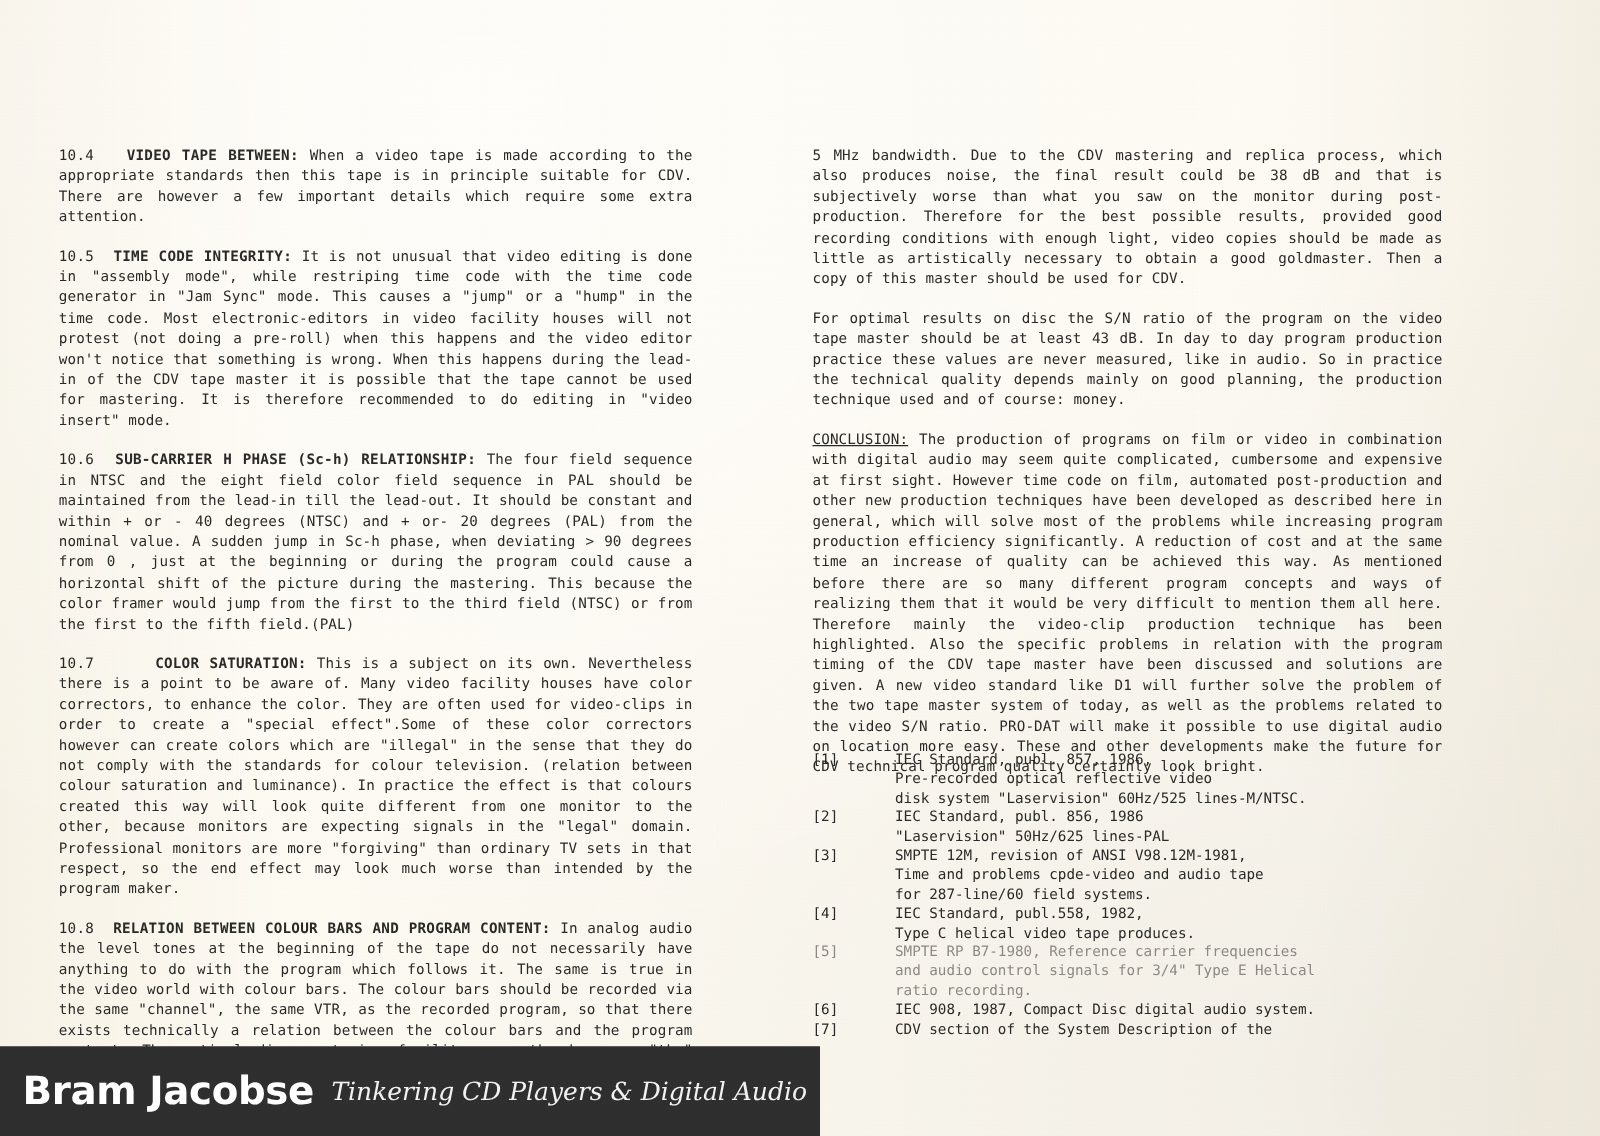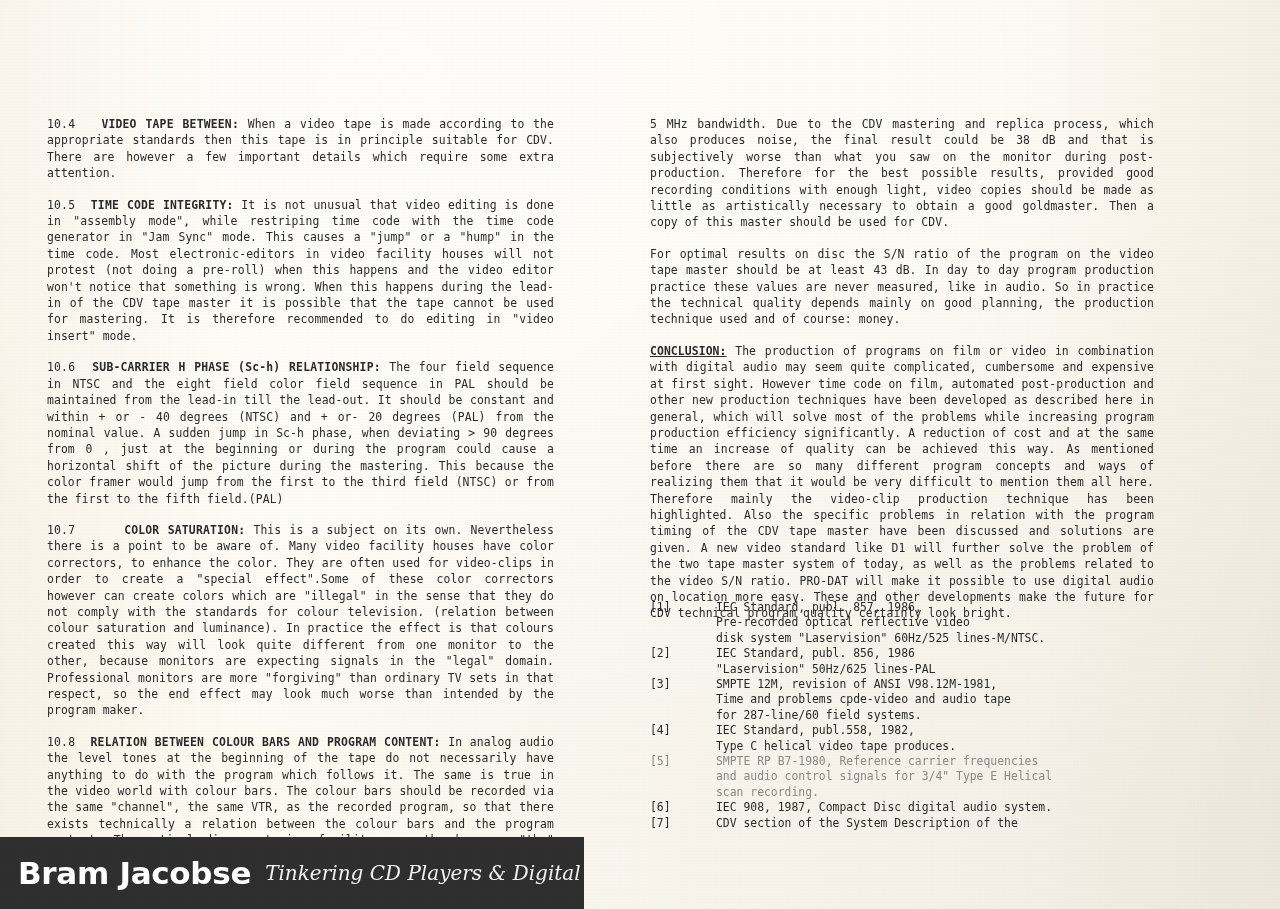--- a/index.html
+++ b/index.html
@@ -60,21 +60,21 @@
   .para b, .para .lead {
     font-weight: bold;
     letter-spacing: 0.2px;
   }
   .num {
     font-weight: normal;
     letter-spacing: .2px;
   }
   .ul {
     text-decoration: underline;
-    font-weight: bold;
+    font-weight: normal;
     margin-top: 24px;
   }
 
   
   .refs {
     position: absolute;
     left: 650px;
     top: 600px;
     width: 520px;
     font-size: 11.4px;
@@ -100,21 +100,21 @@
     white-space: pre-wrap;
     margin-left: 24px;
   }
   .ref.faded .ref-tag, .ref.faded .ref-body { color: #8c8a84; }
 
   
   .banner {
     position: absolute;
     left: 0;
     bottom: 0;
-    width: 584px;
+    width: 656px;
     height: 72px;
     background: #2f2f2f;
     display: flex;
     align-items: center;
     padding-left: 18px;
     box-sizing: border-box;
     color: #fff;
     overflow: hidden;
   }
   .banner-name {
@@ -183,21 +183,21 @@
       <div class="ref-body"><span>SMPTE 12M, revision of ANSI V98.12M-1981,</span><br><span>Time and problems cpde-video and audio tape</span><br><span>for 287-line/60 field systems.</span></div>
     </div>
 
     <div class="ref">
       <div class="ref-tag">[4]</div>
       <div class="ref-body"><span>IEC Standard, publ.558, 1982,</span><br><span>Type C helical video tape produces.</span></div>
     </div>
 
     <div class="ref faded">
       <div class="ref-tag">[5]</div>
-      <div class="ref-body"><span>SMPTE RP B7-1980, Reference carrier frequencies</span><br><span>and audio control signals for 3/4" Type E Helical</span><br><span>scan recording.</span></div>
+      <div class="ref-body"><span>SMPTE RP B7-1980, Reference carrier frequencies</span><br><span>and audio control signals for 3/4" Type E Helical</span><br><span>ratio recording.</span></div>
     </div>
 
     <div class="ref">
       <div class="ref-tag">[6]</div>
       <div class="ref-body"><span>IEC 908, 1987, Compact Disc digital audio system.</span></div>
     </div>
 
     <div class="ref">
       <div class="ref-tag">[7]</div>
       <div class="ref-body"><span>CDV section of the System Description of the</span></div>

